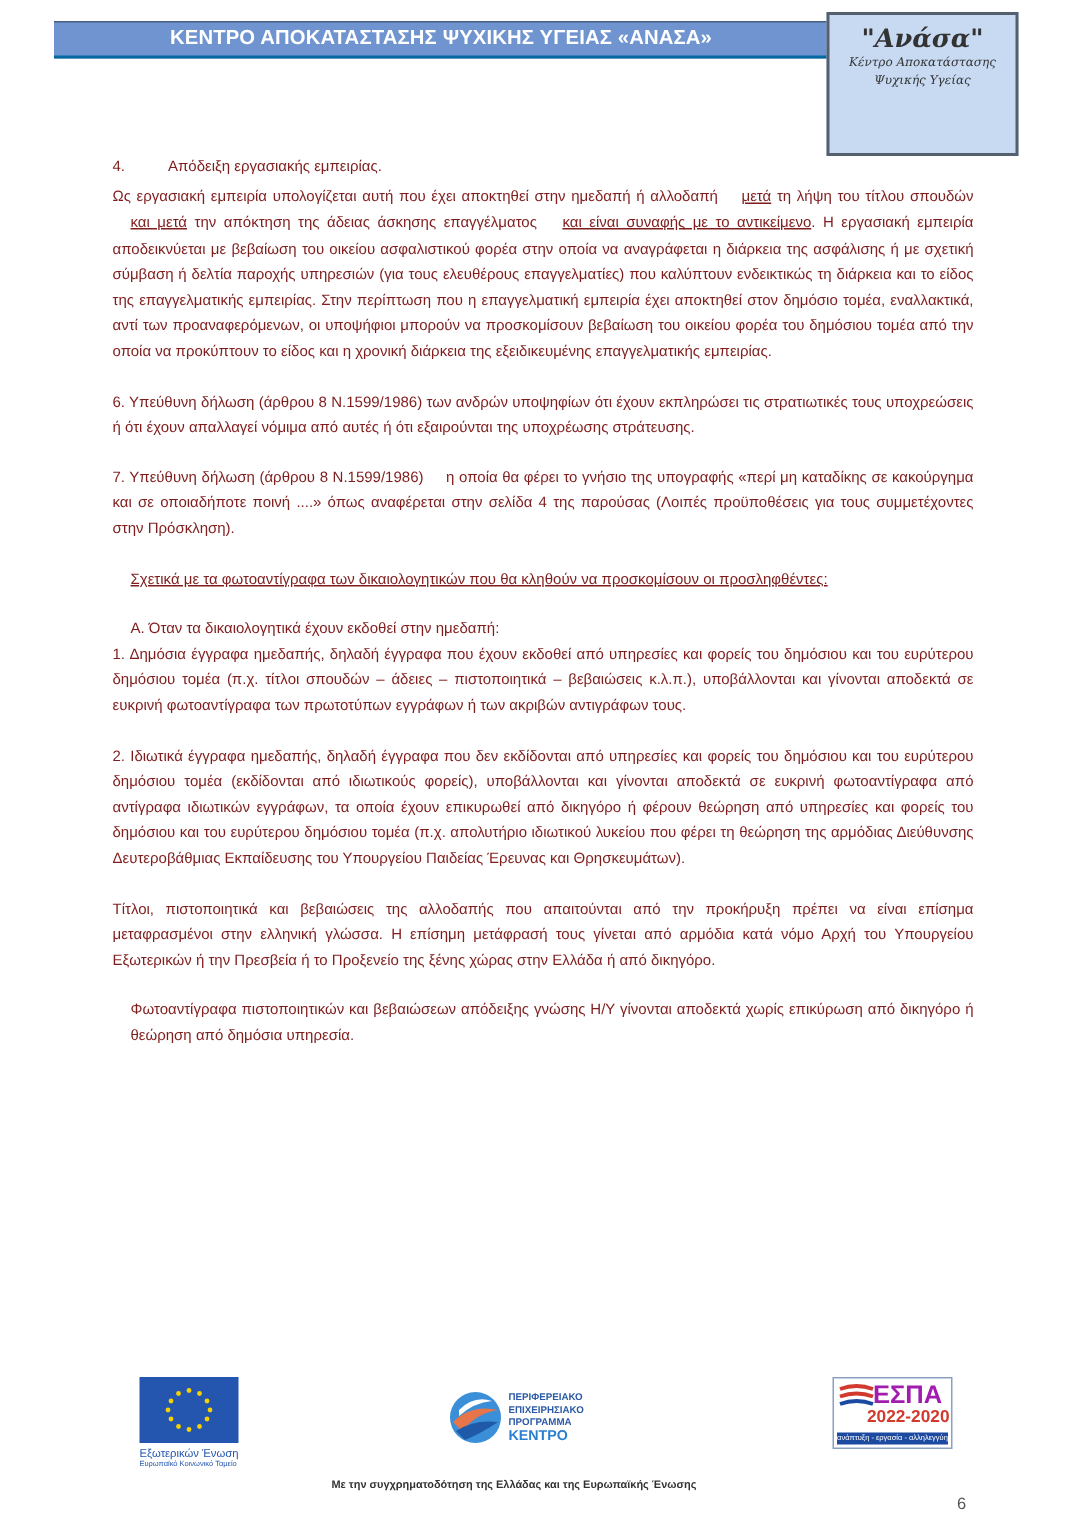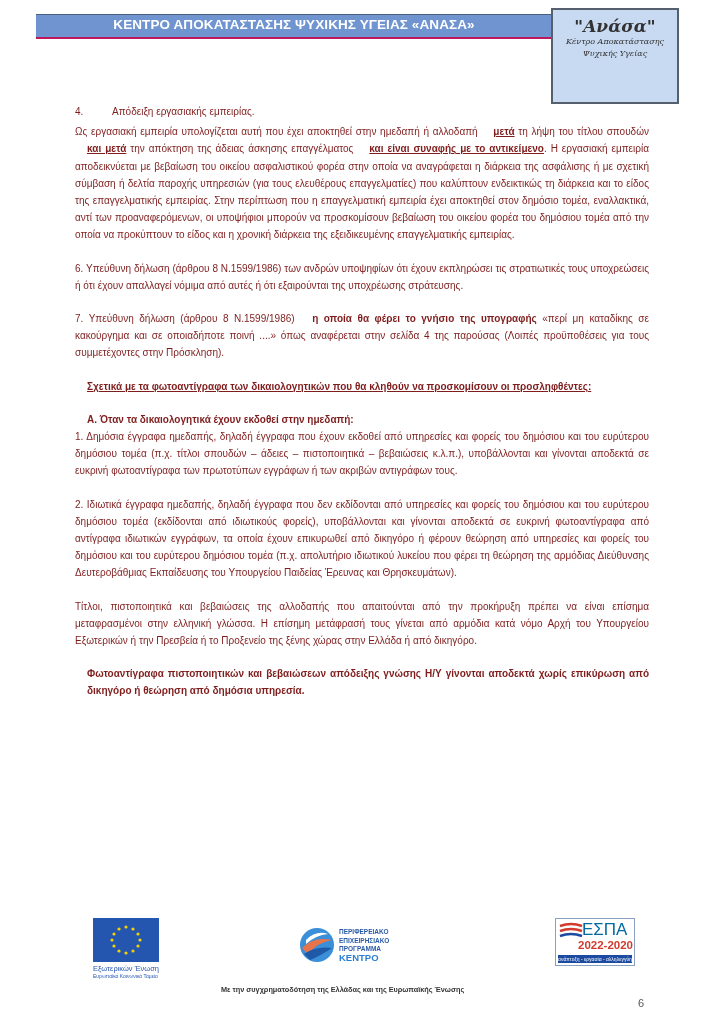--- a/index.html
+++ b/index.html
@@ -1,44 +1,44 @@
 <!DOCTYPE html>
 <html><head>
 <meta charset="utf-8">
 <style>
   html, body { margin:0; padding:0; background:#ffffff; }
   body { width:724px; height:1024px; position:relative; overflow:hidden;
          font-family:"Liberation Sans", sans-serif; color:#222; }
   .header-bar { position:absolute; left:36px; top:14px; width:516px; height:22px;
-         background:#6f94cf; border-top:1px solid #4a5f80; border-bottom:2px solid #be185d; }
+         background:#6f94cf; border-top:1px solid #4a5f80; border-bottom:2px solid #0369a1; }
   .header-bar span { position:absolute; left:0; right:0; top:2px; text-align:center;
          color:#fff; font-weight:bold; font-size:13.5px; letter-spacing:0.1px; }
   .logo-box { position:absolute; left:551px; top:8px; width:124px; height:92px;
          background:#c8daf2; border:2px solid #55606e; text-align:center; color:#333;
          font-family:"DejaVu Serif", serif; font-style:italic; }
   .logo-box .big { font-size:17px; font-weight:bold; margin-top:6px; display:block; }
   .logo-box .small { font-size:8px; display:block; line-height:12px; }
   .content { position:absolute; left:75px; top:103px; width:574px; font-size:10px;
          line-height:17.2px; color:#7f1d1d; }
   .content p { margin:0 0 16px 0; text-align:justify; }
   .content .h4 { margin:0 0 3px 0; }
   .content .h4 .num { display:inline-block; width:37px; }
-  .b { font-weight:bold;padding-left:12px; }
+  .b { font-weight:normal;padding-left:12px; }
   .u { text-decoration:underline; }
   .logos { position:absolute; top:918px; left:0; width:724px; height:60px; }
   .eu { position:absolute; left:93px; top:0; }
   .eu-flag { width:66px; height:44px; background:#2456b0; position:relative; }
   .eu-flag svg { position:absolute; left:0; top:0; }
   .eu-cap1 { font-size:7.5px; color:#2456b0; margin-top:2px; white-space:nowrap; }
   .eu-cap2 { font-size:5px; color:#2456b0; white-space:nowrap; }
   .pep { position:absolute; left:298px; top:8px; width:120px; height:40px; }
   .pep-text { position:absolute; left:41px; top:2px; font-size:6.5px; line-height:8.5px; color:#2b5aa6; font-weight:bold; }
   .pep-text .att { font-size:9.5px; color:#2b7fd1; }
   .espa { position:absolute; left:555px; top:0; width:78px; height:46px; border:1px solid #8aa0c0; background:#fff; }
-  .espa-title { position:absolute; left:26px; top:1px; font-size:17px; font-weight:normal; color:#0369a1; }
+  .espa-title { position:absolute; left:26px; top:1px; font-size:17px; font-weight:bold; color:#a21caf; }
   .espa-years { position:absolute; left:22px; top:20px; font-size:11.5px; color:#d23a2e; font-weight:bold; }
   .espa-strip { position:absolute; left:2px; bottom:2px; right:2px; height:8px; background:#1b4aa0; color:#fff; font-size:5px; text-align:center; line-height:8px; }
   .footer-text { position:absolute; left:221px; top:985px; font-size:7.3px; font-weight:bold; color:#333; }
   .page-num { position:absolute; left:638px; top:997px; font-size:11px; color:#555; }
 </style>
 </head>
 <body>
 
 <div class="header-bar">
   <span>ΚΕΝΤΡΟ ΑΠΟΚΑΤΑΣΤΑΣΗΣ ΨΥΧΙΚΗΣ ΥΓΕΙΑΣ «ΑΝΑΣΑ»</span>

